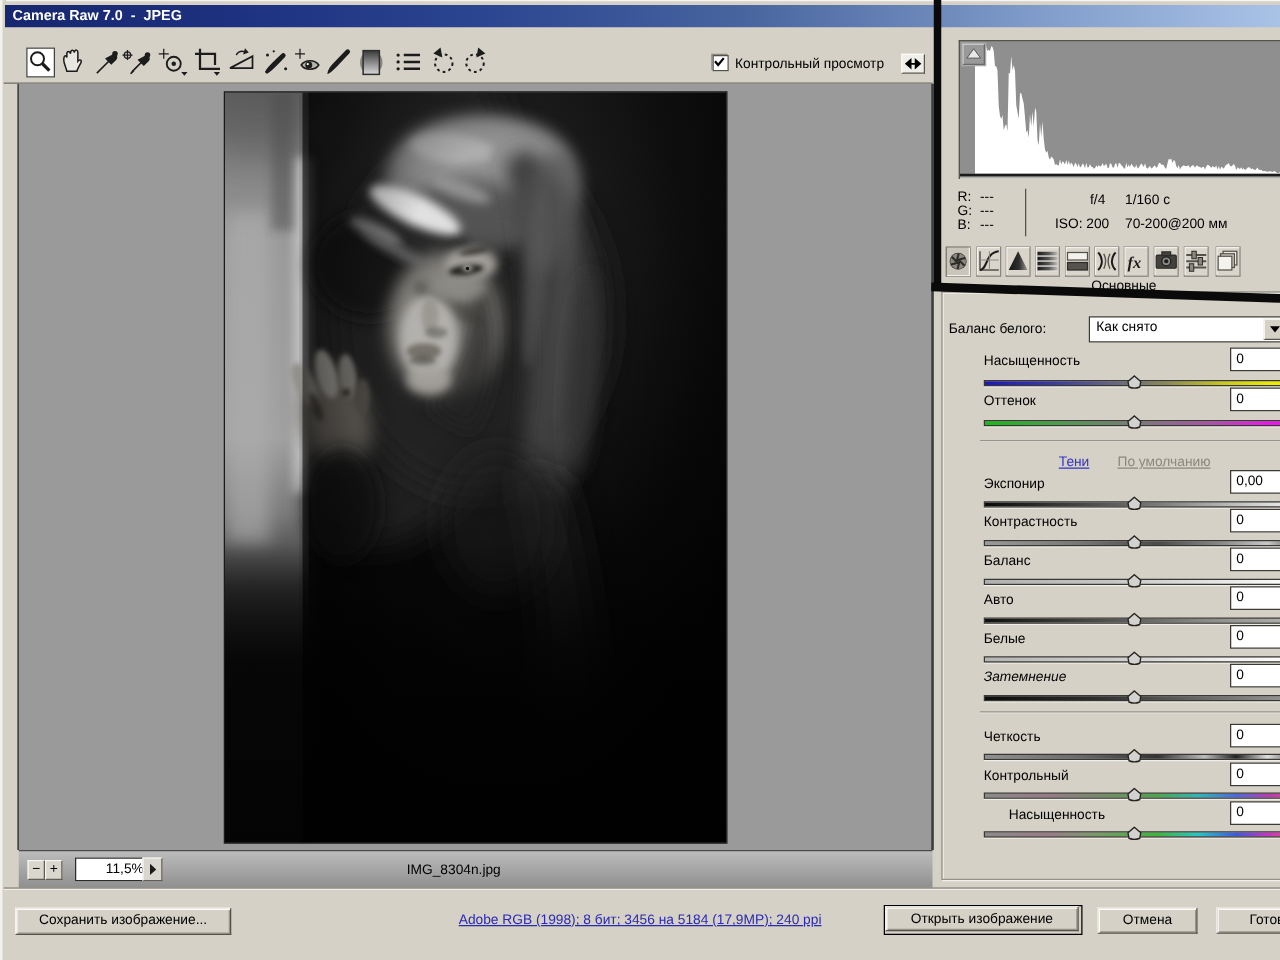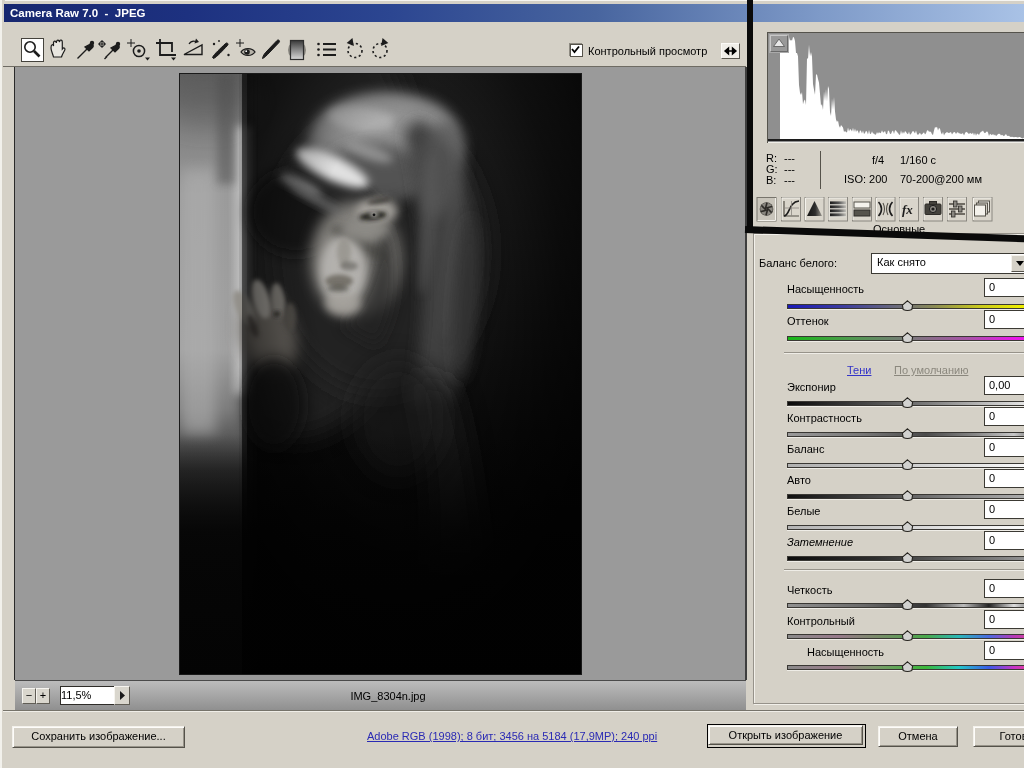--- a/index.html
+++ b/index.html
@@ -191,27 +191,27 @@
         <rect x="0" y="360" width="401" height="240" fill="url(#botg)"></rect>
         <rect x="62" width="339" height="600" fill="url(#scene)"></rect>
       </svg>
     </div>
   </div>
 
 <div id="zoombar" class="a" style="left:15px;top:680px;width:731px;height:30px;
      background:linear-gradient(#bcbcbc,#8e8e8e);border-top:1px solid #4a4a4a;">
   <div class="a" style="left:7px;top:7px;width:12px;height:14px;background:#d9d6cd;border:1px solid;border-color:#f6f4ef #605d55 #605d55 #f6f4ef;text-align:center;line-height:13px;font-size:11px;">−</div>
   <div class="a" style="left:21px;top:7px;width:12px;height:14px;background:#d9d6cd;border:1px solid;border-color:#f6f4ef #605d55 #605d55 #f6f4ef;text-align:center;line-height:13px;font-size:11px;">+</div>
-  <div class="a" style="left:45px;top:5px;width:54px;height:17px;background:#fff;border:1px solid #2e2c28;text-align:left;line-height:17px;">11,5%</div>
+  <div class="a" style="left:45px;top:5px;width:54px;height:17px;background:#fff;border:1px solid #2e2c28;text-align:right;line-height:17px;">11,5%</div>
   <div class="a" style="left:99px;top:5px;width:14px;height:17px;background:#d9d6cd;border:1px solid;border-color:#f6f4ef #605d55 #605d55 #f6f4ef;">
     <svg width="14" height="17">
         <path d="M5 4 L10 8.5 L5 13 Z" fill="#1a1a1a"></path>
       </svg>
   </div>
-  <div class="a" style="left:0;top:9px;width:696px;text-align:center;padding-left:25px;">IMG_8304n.jpg</div>
+  <div class="a" style="left:0;top:9px;width:696px;text-align:center;">IMG_8304n.jpg</div>
 </div>
 
 <div id="bottom" class="a" style="left:3px;top:710px;width:1021px;height:58px;background:#d5d1c7;border-top:1px solid #76736a;">
   <div class="a" style="left:0;top:0;width:1021px;height:1px;background:#f0eee8;"></div>
 </div>
 <div class="btn a" style="left:12px;top:726px;width:171px;height:20px;">Сохранить изображение...</div>
 <div class="a" style="left:367px;top:730px;color:#2a2ab4;text-decoration:underline;">Adobe RGB (1998); 8 бит; 3456 на 5184 (17,9MP); 240 ppi</div>
 <div class="a" style="left:707px;top:724px;width:157px;height:22px;border:1px solid #000;">
   <div class="btn a" style="left:0;top:0;width:153px;height:18px;">Открыть изображение</div>
 </div>

